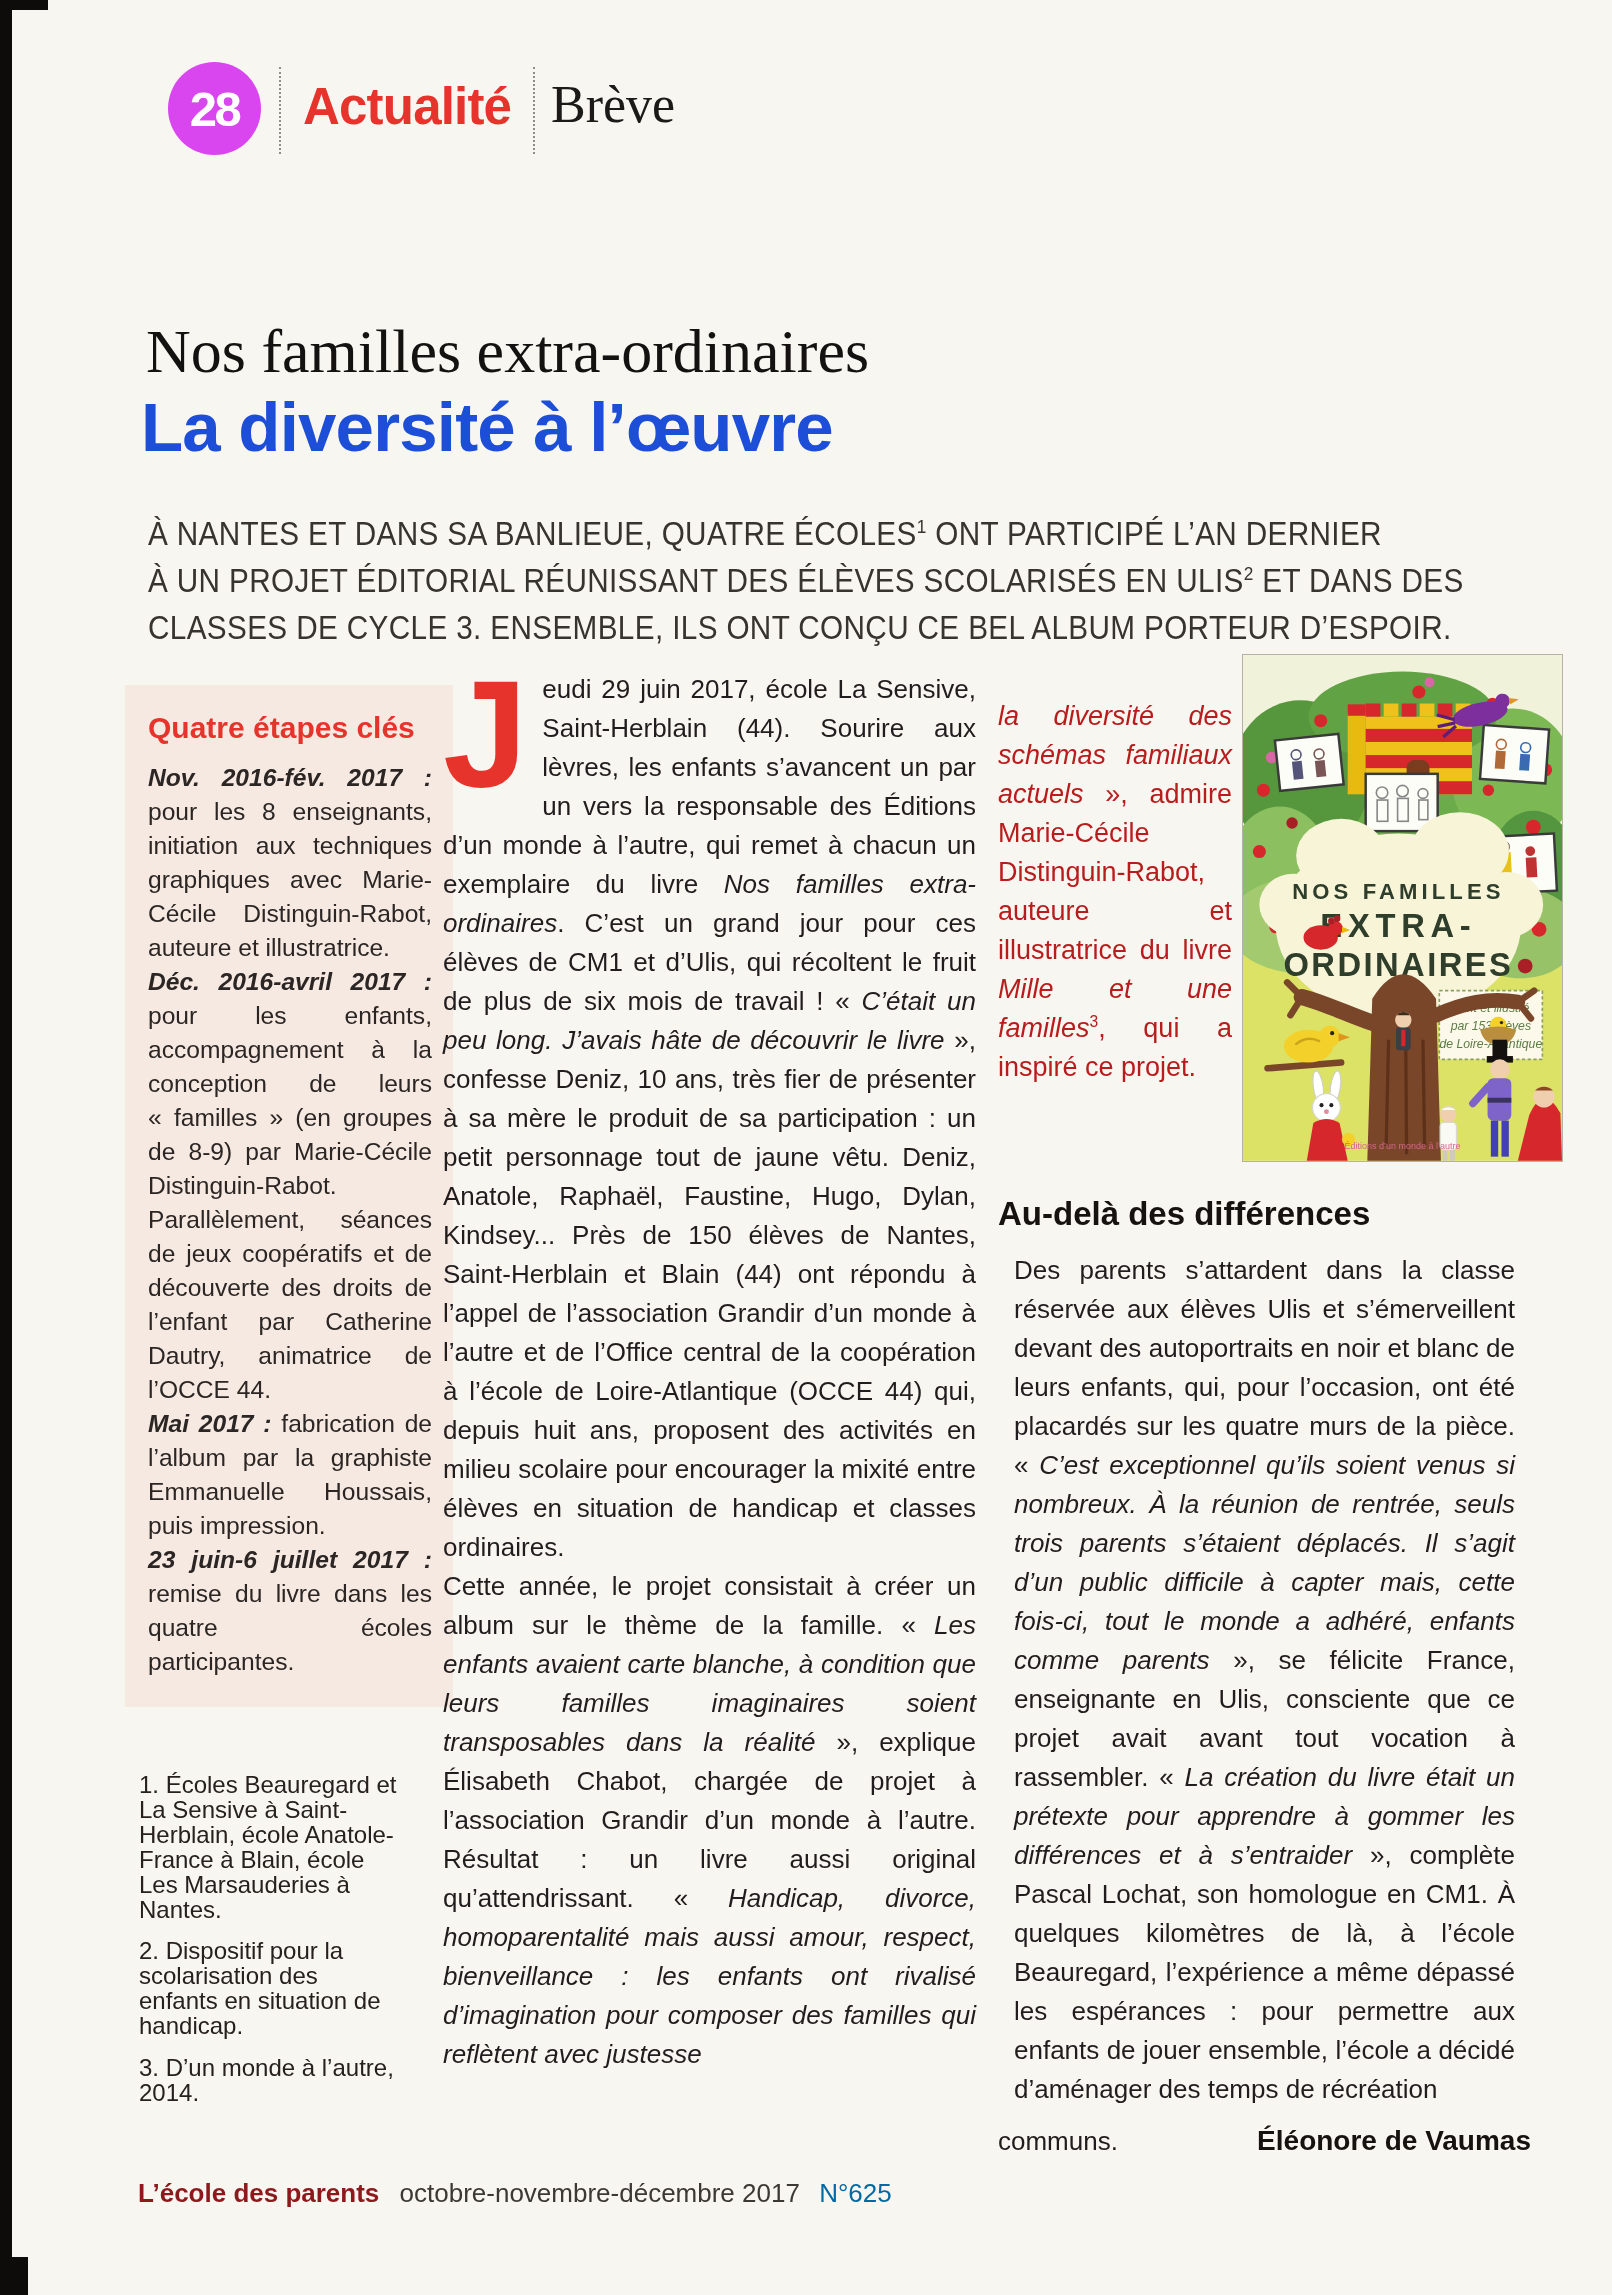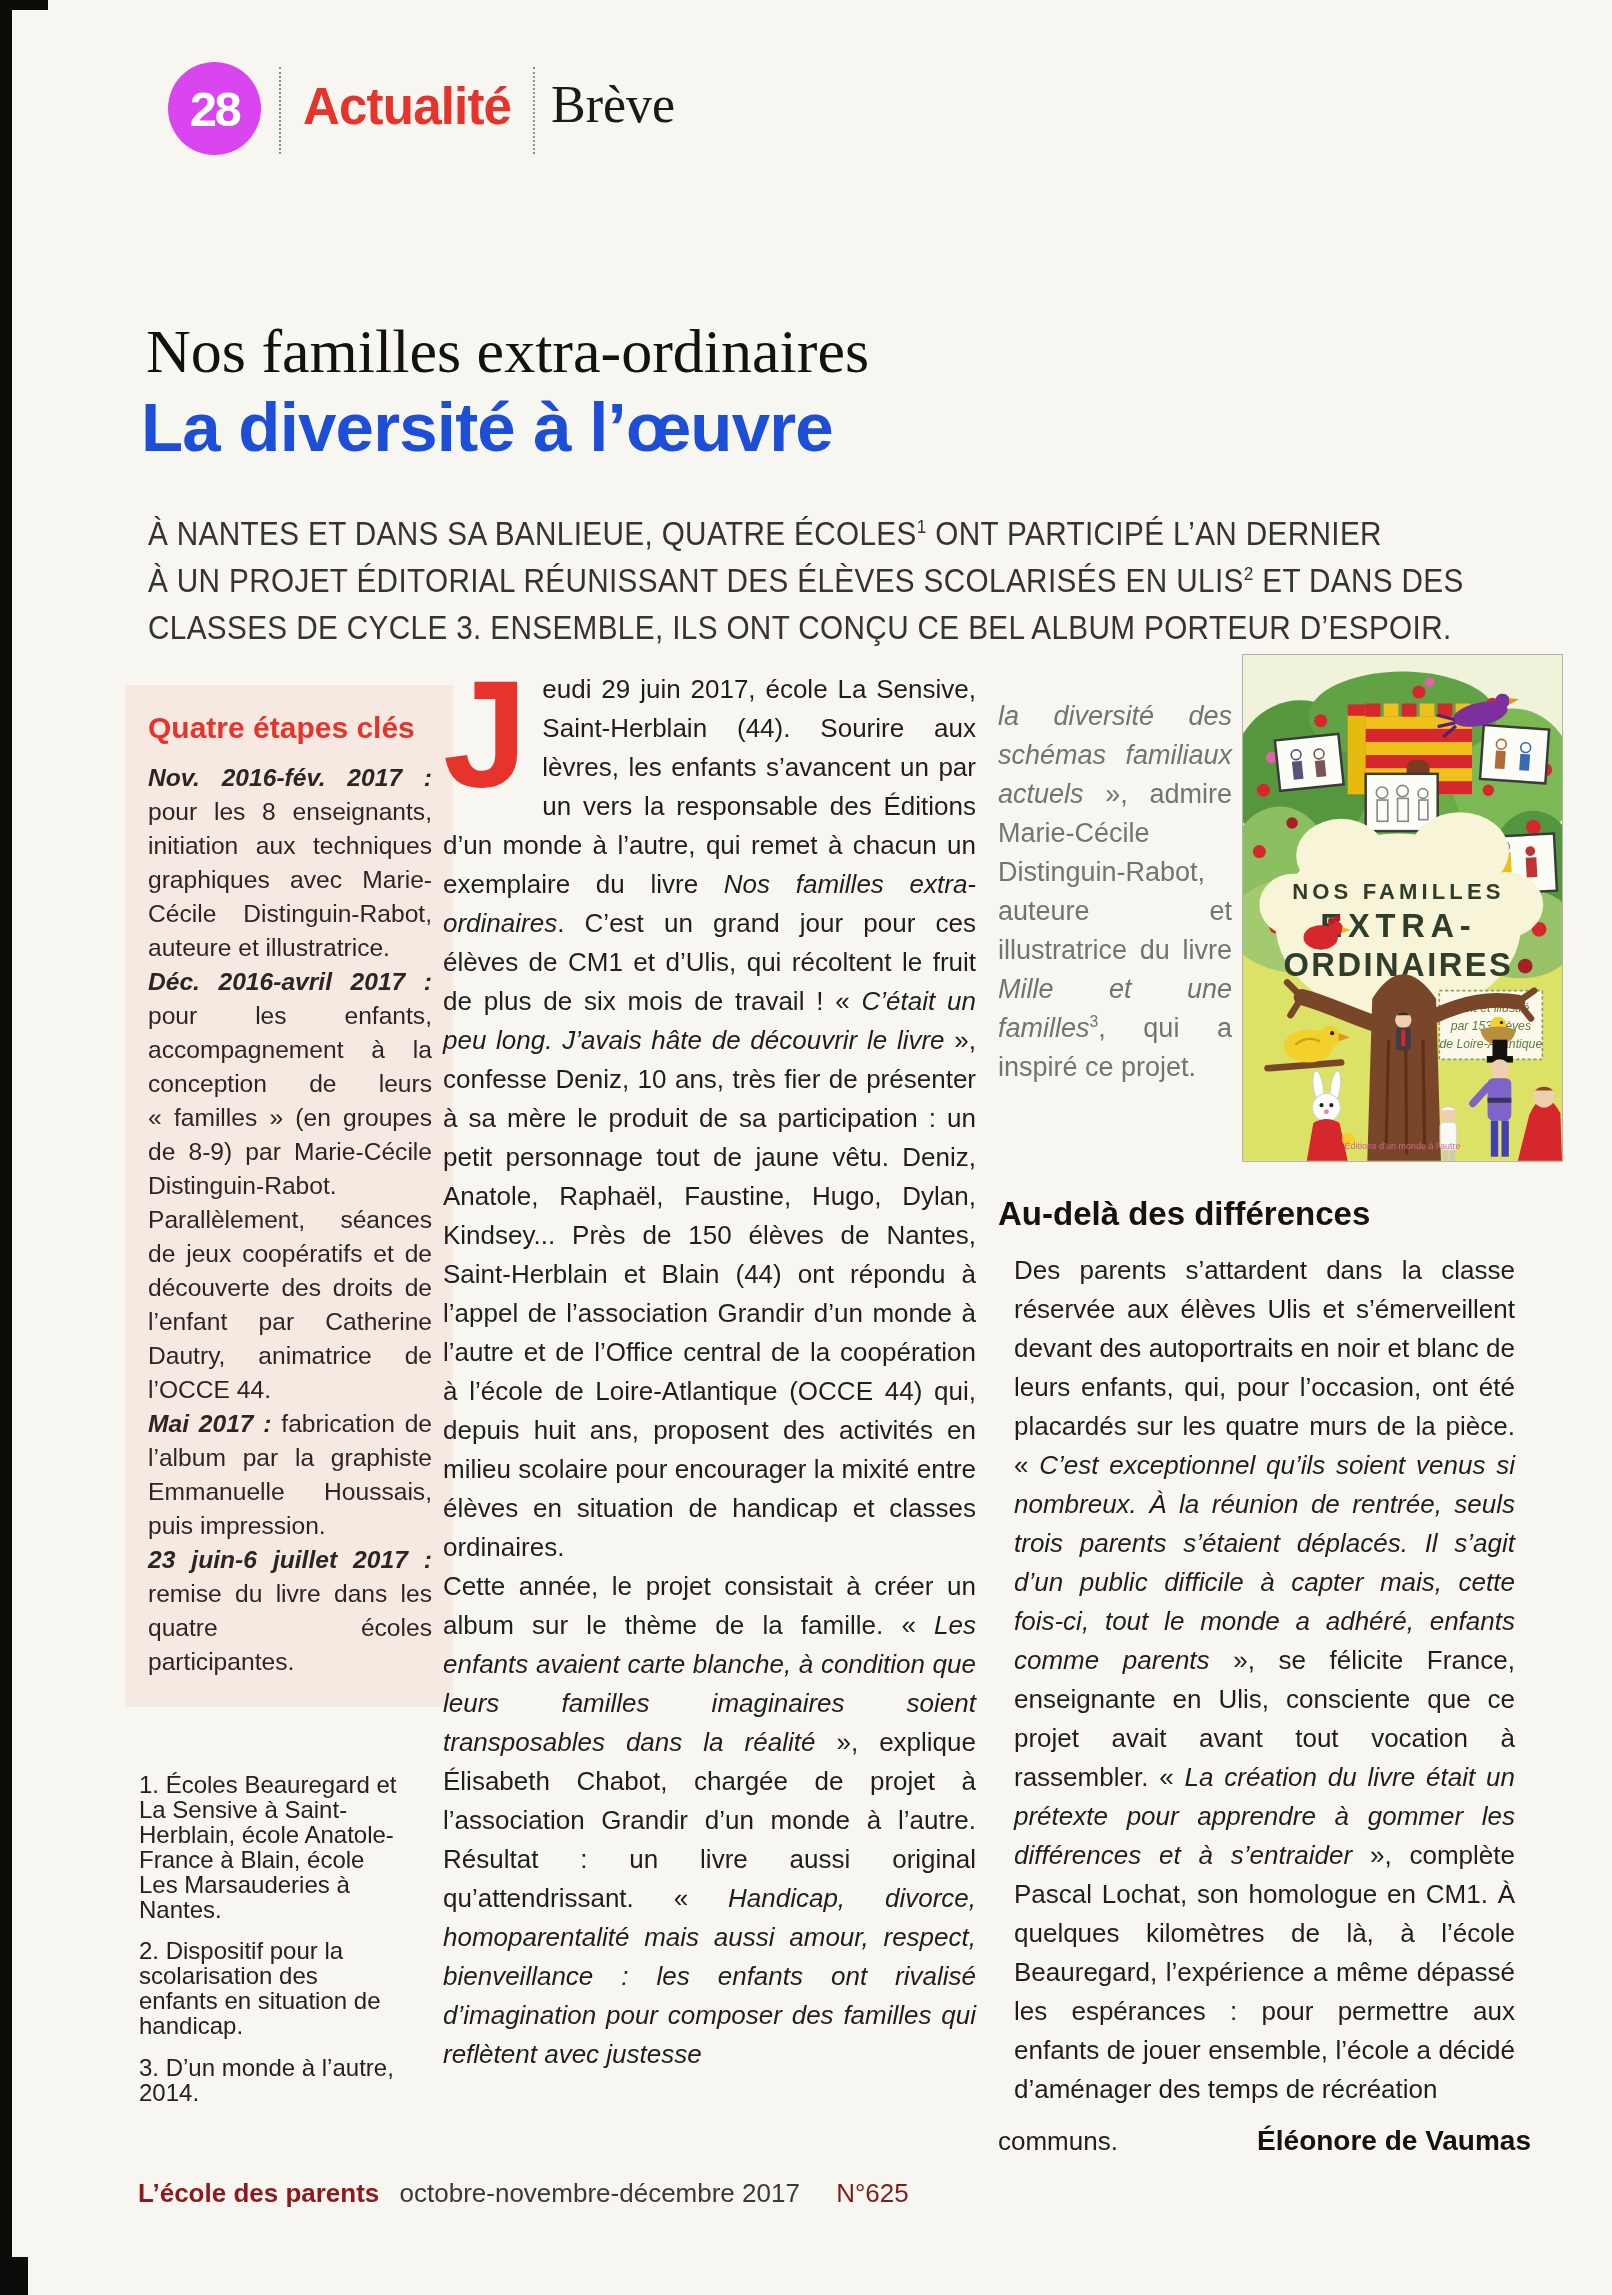--- a/index.html
+++ b/index.html
@@ -38,37 +38,37 @@
   .footnotes p{margin:0 0 16.4px 0;}
 
   
   .col1{position:absolute;left:443px;top:670px;width:533px;font-size:26px;line-height:39px;
         text-align:justify;hyphens:auto;color:#211d1e;}
   .col1 p{margin:0;}
   .dropcap{float:left;color:#e6342c;font-weight:bold;font-size:152px;line-height:113px;padding:8.2px 14.8px 0 0;}
 
   
   .col2-narrow{position:absolute;left:998px;top:697px;width:234px;font-size:27px;line-height:39px;
-        text-align:justify;hyphens:auto;color:#737373;}
+        text-align:justify;hyphens:auto;color:#b91c1c;}
   .col2{position:absolute;left:998px;top:1195px;width:533px;color:#211d1e;}
   .col2 h2{font-size:33px;font-weight:bold;color:#15120f;margin:0 0 18px 0;}
   .col2 .body{font-size:26px;line-height:39px;text-align:justify;hyphens:auto;margin:16px;}
   .last-line{display:flex;justify-content:space-between;align-items:baseline;font-size:26px;margin-top:1.6px;}
   .signature{font-weight:bold;font-size:28px;color:#15120f;}
 
   
   .cover{position:absolute;left:1242px;top:654px;width:321px;height:508px;border:0.8px solid #b5b0a8;
         box-sizing:border-box;background:#eef1d9;}
   .cover svg{display:block;width:100%;height:100%;}
 
   
   .footer{position:absolute;left:138px;top:2178px;font-size:26px;}
   .footer .mag{color:#8e191c;font-weight:bold;}
   .footer .issue{color:#3c3835;margin-left:13px;margin-top:19px;}
-  .footer .num{color:#7f1d1d;margin-left:29px;}
+  .footer .num{color:#0369a1;margin-left:12px;}
 
   .seg-i{font-style:italic;}
   .seg-bi{font-weight:bold;font-style:italic;}
   sup{font-size:58%;vertical-align:super;line-height:0;}
 </style>
 </head>
 <body>
 
 <div class="page">
 

